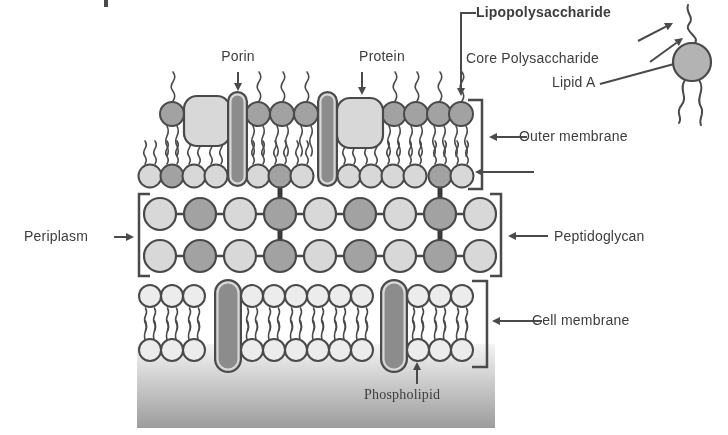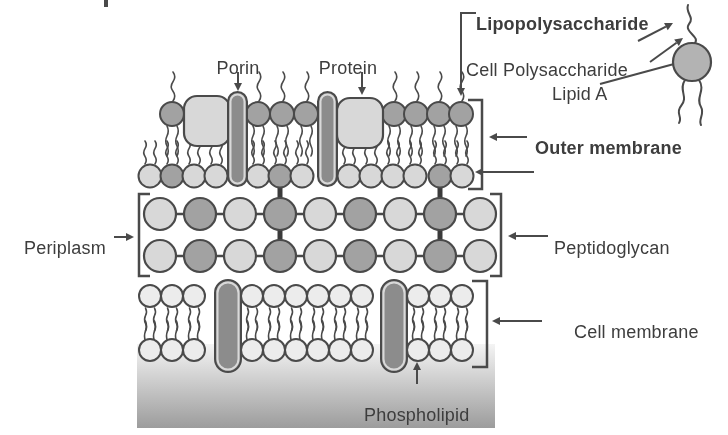--- a/index.html
+++ b/index.html
@@ -1,20 +1,20 @@
 <!DOCTYPE html>
 <html><head>
 <meta charset="utf-8">
 <style>
   html,body{margin:0;padding:0;background:#ffffff;}
   .stage{position:relative;width:728px;height:435px;background:#ffffff;overflow:hidden;
          font-family:"Liberation Sans", sans-serif;}
   svg{position:absolute;left:0;top:0;}
-  .lbl{position:absolute;font-size:18px;line-height:20px;color:#3d3d3d;white-space:nowrap;
-       letter-spacing:0.2px;margin-top:12px;}
+  .lbl{position:absolute;font-size:14px;line-height:20px;color:#3d3d3d;white-space:nowrap;
+       letter-spacing:0.2px;}
   .ctr{transform:translateX(-50%);}
   .bold{font-weight:bold;}
 </style>
 </head>
 <body>
 
 <div class="stage">
   <svg id="art" width="728" height="435" viewBox="0 0 728 435">
       <defs>
         <linearGradient id="cyto" x1="0" y1="0" x2="0" y2="1">
@@ -272,22 +272,22 @@
         <path d="M 685 80 C 678 90 689 97 681 106 C 675 113 683 117 679 123" fill="none" stroke="#4a4a4a" stroke-width="2" stroke-linecap="round"></path>
         <path d="M 699 80 C 706 90 695 98 701 107 C 705 114 698 119 701 125" fill="none" stroke="#4a4a4a" stroke-width="2" stroke-linecap="round"></path>
         <circle cx="692" cy="62" r="19" fill="#b3b3b3" stroke="#4a4a4a" stroke-width="2.2"></circle>
       </g>
       <g>
         <rect x="104" y="0" width="4" height="7" fill="#4a4a4a"></rect>
       </g>
     </svg>
 
   <div class="lbl ctr" style="left:238px;top:46px;">Porin</div>
-  <div class="lbl ctr" style="left:348px;top:46px;">Protein</div>
+  <div class="lbl ctr" style="left:382px;top:46px;">Protein</div>
   <div class="lbl bold" style="left:476px;top:2px;">Lipopolysaccharide</div>
-  <div class="lbl" style="left:466px;top:48px;">Cell Polysaccharide</div>
+  <div class="lbl" style="left:466px;top:48px;">Core Polysaccharide</div>
   <div class="lbl" style="left:552px;top:72px;">Lipid A</div>
-  <div class="lbl" style="left:535px;top:126px;font-weight:bold;">Outer membrane</div>
+  <div class="lbl" style="left:519px;top:126px;">Outer membrane</div>
   <div class="lbl" style="left:554px;top:226px;">Peptidoglycan</div>
   <div class="lbl" style="left:24px;top:226px;">Periplasm</div>
-  <div class="lbl" style="left:574px;top:310px;text-align:right;">Cell membrane</div>
-  <div class="lbl" style="left:364px;top:393px;">Phospholipid</div>
+  <div class="lbl" style="left:532px;top:310px;text-align:right;">Cell membrane</div>
+  <div class="lbl" style="left:364px;top:385px;font-family:Liberation Serif, serif;">Phospholipid</div>
 </div>
 
 </body></html>

